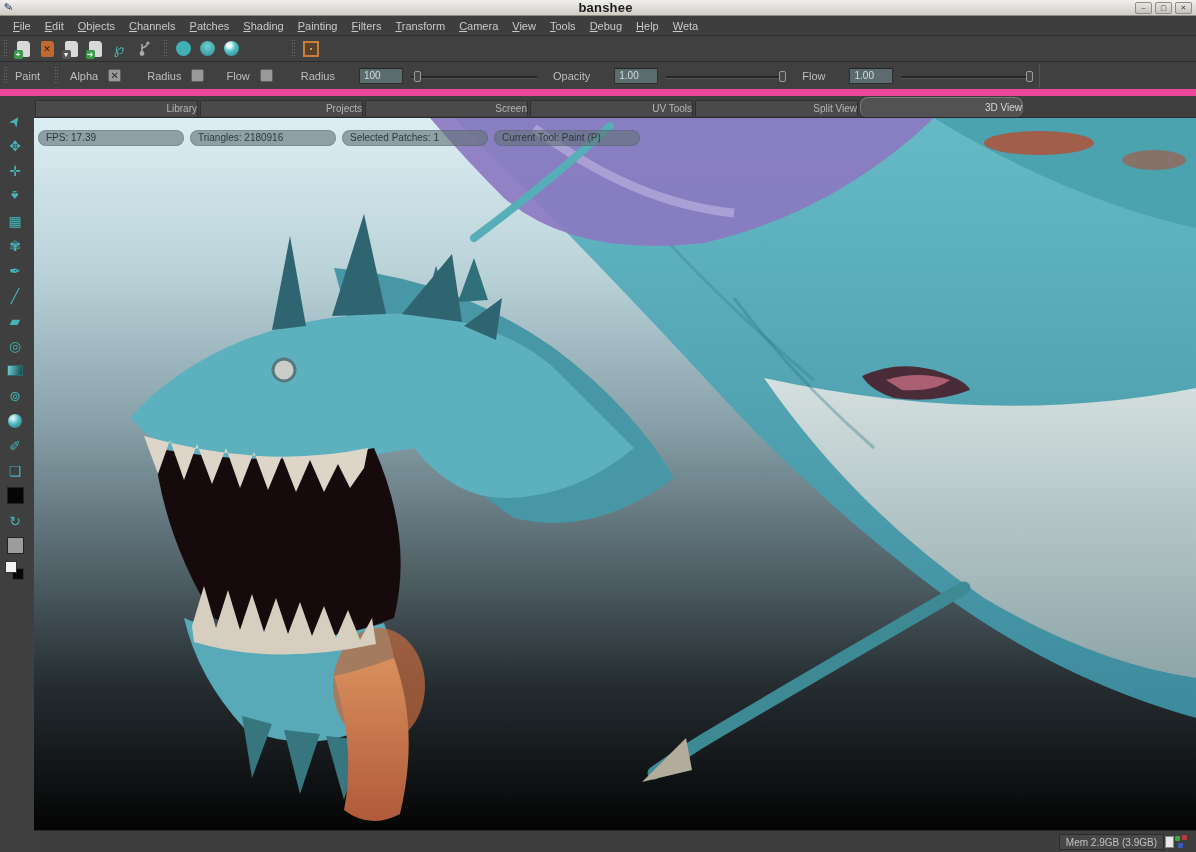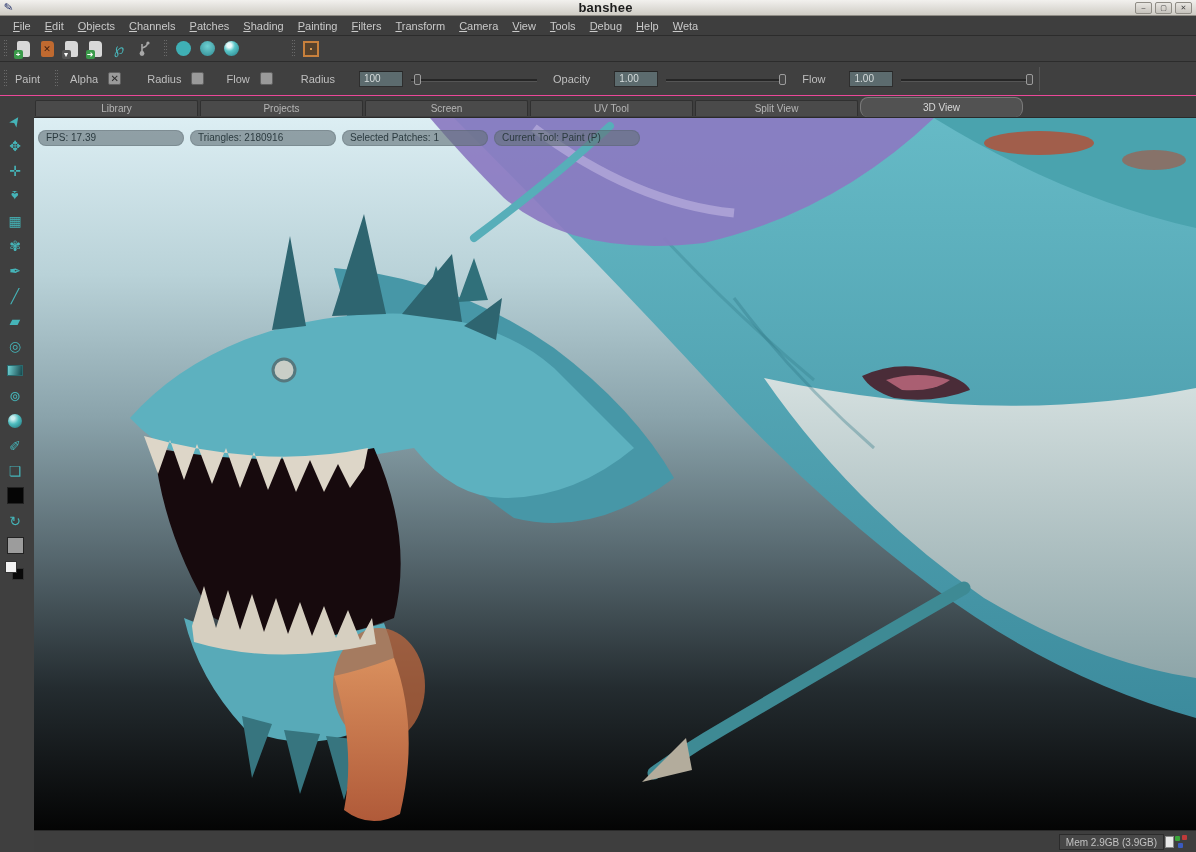--- a/index.html
+++ b/index.html
@@ -40,21 +40,21 @@
   .doc .center-x { position:absolute; inset:0; color:#402010; font-size:9px; line-height:16px; text-align:center; font-weight:bold; }
   .glyph-teal { color:#49b6ba; font-size:15px; }
   .ball { width:15px; height:15px; border-radius:50%; background:#3fb0b5; }
   .ball.shaded { background:radial-gradient(circle at 50% 35%, #6fd0d2, #2f8a92); }
   .ball.lit { background:radial-gradient(circle at 35% 30%, #eafafa 0 15%, #58c6c8 40%, #247a84); }
   .capture { width:16px; height:16px; border:2px solid #c8803c; background:#57422c; display:flex; align-items:center; justify-content:center; }
   .capture .inner { width:8px; height:8px; border:1px solid #d89а53; border-color:#d89a53; display:flex; align-items:center; justify-content:center; }
   .capture .dot { width:2px; height:2px; background:#d89a53; }
 
   
-  .paintbar { height:34px; background:#404040; border-bottom:1px solid #ec4899; display:flex; align-items:center;
+  .paintbar { height:34px; background:#404040; border-bottom:7px solid #ec4899; display:flex; align-items:center;
               font-size:11px; color:#bfbfbf; flex:0 0 34px; }
   .pb-label { margin:0 4px; }
   .checkbox { width:13px; height:13px; background:#9a9a9a; border:1px solid #606060; border-radius:2px;
               font-size:10px; line-height:12px; text-align:center; color:#2a2a2a; font-weight:bold; margin-left:6px; }
   .field { width:44px; height:16px; background:#5c6b6e; border:1px solid #2e2e2e; border-top-color:#242424;
            color:#d6dcdc; font-size:10px; padding:0 4px; margin-left:20px; font-family:"Liberation Sans",sans-serif; }
   .slider { position:relative; height:16px; margin-left:8px; }
   .slider .track { position:absolute; left:0; right:0; top:8px; height:2px; background:#262626; box-shadow:0 1px 0 #555; }
   .slider .handle { position:absolute; top:3px; width:7px; height:11px; background:#474747; border:1px solid #9c9c9c; border-radius:2px; }
   .vsep { width:1px; height:24px; background:#2e2e2e; border-right:1px solid #555; margin:0 6px; }
@@ -71,21 +71,21 @@
   .swatch.gray { background:#9c9c9c; }
   .duo { position:relative; width:20px; height:20px; }
   .duo .w { position:absolute; left:0; top:0; width:12px; height:12px; background:#f2f2f2; border:1px solid #333; }
   .duo .b { position:absolute; right:1px; bottom:1px; width:12px; height:12px; background:#090909; border:1px solid #333; }
 
   .right-col { flex:1; display:flex; flex-direction:column; padding-left:4px; min-width:0; background:#3f3f3f; }
 
   
   .tabbar { height:21px; display:flex; align-items:flex-end; background:#3f3f3f; flex:0 0 21px; }
   .vtab { flex:0 0 163px; height:16px; margin:0 1px 1px 1px; background:#4a4a4a; border:1px solid #303030;
-          border-bottom:none; color:#b5b5b5; font-size:10px; text-align:center; line-height:15px; border-radius:2px 2px 0 0; }
+          border-bottom:none; color:#b5b5b5; font-size:10px; text-align:right; line-height:15px; border-radius:2px 2px 0 0; }
   .vtab.active { height:20px; margin-bottom:0; background:#525252; border-color:#7a7a7a; color:#d8d8d8; line-height:19px;border-radius:8px; }
   .tab-filler { flex:1; }
 
   
   .viewport { flex:1; position:relative; min-height:0; overflow:hidden; border-top:1px solid #2a2a2a; }
   .viewport svg.scene { position:absolute; inset:0; width:100%; height:100%; display:block; }
   .hud { position:absolute; left:4px; top:12px; display:flex; gap:6px; }
   .pill { width:146px; height:16px; border-radius:9px; background:rgba(98,113,119,.62); color:#2b3a3f;
           font-size:10px; line-height:16px; padding-left:8px; white-space:pre; box-shadow:0 0 0 1px rgba(70,85,90,.25) inset; }
   .pill.wide { width:256px; }
@@ -283,21 +283,21 @@
           </span>
         </span>
     </div>
 
     <div class="right-col">
 
       <div class="tabbar">
         <span class="vtab">Library</span>
         <span class="vtab">Projects</span>
         <span class="vtab">Screen</span>
-        <span class="vtab">UV Tool</span>
+        <span class="vtab">UV Tools</span>
         <span class="vtab">Split View</span>
         <span class="vtab active">3D View</span>
         <span class="tab-filler"></span>
       </div>
 
       <div class="viewport">
         <svg class="scene" viewBox="0 0 1162 712" preserveAspectRatio="none">
           <defs>
             <linearGradient id="bgG" x1="0" y1="0" x2="0" y2="1">
               <stop offset="0" stop-color="#dceef3"></stop>

